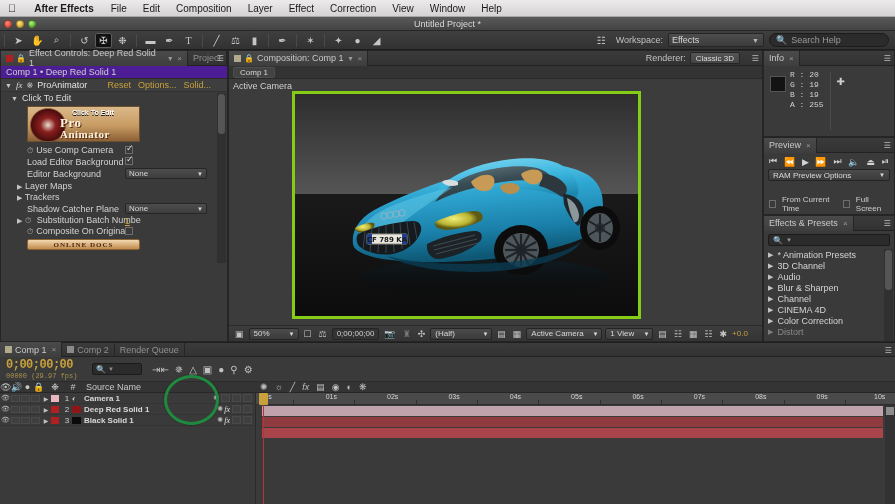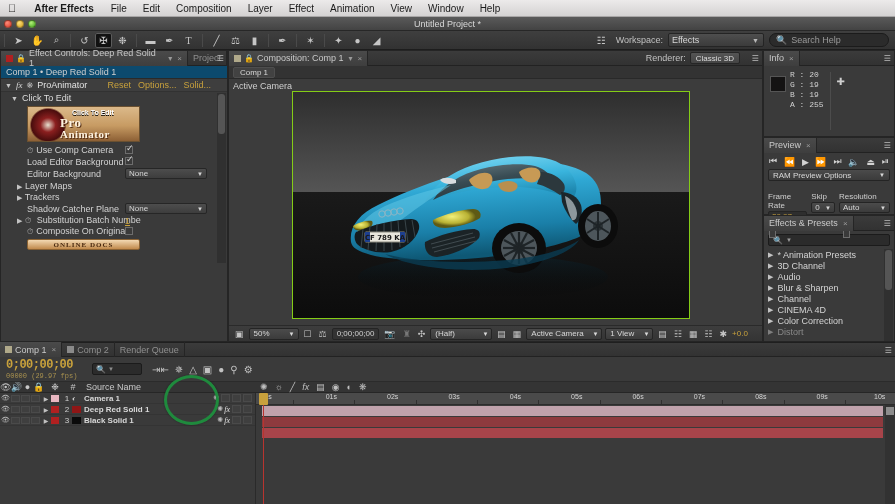--- a/index.html
+++ b/index.html
@@ -66,21 +66,21 @@
   .ptab{ height:15px;display:flex;align-items:center;gap:3px;padding:0 5px;font-size:9px;color:#c9c9c9;
          background:linear-gradient(180deg,#4a4a4a,#3e3e3e); border-right:1px solid #252525;}
   .ptab.inactive{ background:transparent;color:#8f8f8f;}
   .swatch{width:7px;height:7px;display:inline-block;}
   .lockico{font-size:8px;color:#9a9a9a;}
   .xmark{font-size:8px;color:#9a9a9a;margin-left:2px;}
   .pmenu{ position:absolute;right:4px;top:3px;font-size:8px;color:#bdbdbd;letter-spacing:-1px;}
 
   
   #efxpanel{ width:228px; height:292px; display:flex;flex-direction:column;}
-  #efxbread{ height:13px;background:#0c4a6e;display:flex;align-items:center;padding:0 5px;
+  #efxbread{ height:13px;background:#4c1d95;display:flex;align-items:center;padding:0 5px;
              font-size:9px;color:#cfcfcf;border-bottom:1px solid #2a2a2a;}
   #efxbody{ flex:1; background:#3a3a3a; overflow:hidden; position:relative;}
   .efxhead{ height:13px;display:flex;align-items:center;padding:0 4px;gap:4px;
             background:#3e3e3e;border-bottom:1px solid #323232;}
   .tri{font-size:7px;color:#c3c3c3;}
   .fx{font-style:italic;font-size:9px;color:#d8d8d8;font-family:"Liberation Serif",serif;}
   .efxname{font-size:9px;color:#e2e2e2;}
   .efxlinks{ margin-left:auto;display:flex;gap:7px;padding-right:12px;}
   .efxlinks span{ color:#c8a13c;font-size:9px;}
   .subhead{ height:12px;display:flex;align-items:center;gap:4px;padding-left:10px;font-size:9px;color:#dcdcdc;}
@@ -119,22 +119,22 @@
   #comppanel{ width:535px;height:292px;display:flex;flex-direction:column;background:#3a3a3a;}
   #comptabs{ position:relative;}
   #renderer{ position:absolute;right:22px;top:1px;display:flex;align-items:center;gap:4px;font-size:9px;color:#c2c2c2;}
   .rbtn{height:12px;background:linear-gradient(180deg,#555,#444);border:1px solid #262626;
         border-radius:2px;padding:0 5px;display:flex;align-items:center;font-size:8px;color:#ddd;text-align:center;}
   #compsub{ height:13px;background:#333;display:flex;align-items:center;padding-left:4px;border-bottom:1px solid #292929;}
   .subtab{ height:11px;border:1px solid #4e4e4e;background:#424242;border-radius:2px;
            display:flex;align-items:center;padding:0 6px;font-size:8px;color:#d8d8d8;}
   #viewwrap{ flex:1;background:#3c3c3c;position:relative;}
   #activecam{ position:absolute;left:4px;top:2px;font-size:9px;color:#cfcfcf;}
-  #canvas{ position:absolute;left:63px;top:12px;width:398px;height:228px;
-           border:1px solid #84cc16; background:#0d0d0d; overflow:hidden;padding-left:44px;}
+  #canvas{ position:absolute;left:63px;top:12px;width:349px;height:228px;
+           border:3px solid #84cc16; background:#0d0d0d; overflow:hidden;padding-left:44px;}
   .sky{ position:absolute;left:0;top:0;width:100%;height:100px;
         background:linear-gradient(180deg,#2e2e2e 0%,#4a4a4a 72%,#555 100%);}
   .floor{ position:absolute;left:0;top:100px;width:100%;height:128px;
           background:linear-gradient(180deg,#1a1a1a 0%,#0c0c0c 100%);}
   #compbottom{ height:16px;background:linear-gradient(180deg,#3d3d3d,#343434);
                border-top:1px solid #2a2a2a;display:flex;align-items:center;gap:3px;padding:0 4px;}
   .cbtn{height:12px;display:flex;align-items:center;justify-content:center;color:#c5c5c5;font-size:9px;padding:0 2px;}
   .cdd{height:12px;background:linear-gradient(180deg,#4b4b4b,#3b3b3b);border:1px solid #242424;
        border-radius:2px;display:flex;align-items:center;padding:0 12px 0 4px;font-size:8px;color:#d8d8d8;position:relative;}
   .cdd .arr{position:absolute;right:3px;font-size:6px;}
@@ -219,21 +219,21 @@
 <body>
 
 <div id="menubar">
   <span class="apple"></span>
   <span class="appname">After Effects</span>
   <span class="mi">File</span>
   <span class="mi">Edit</span>
   <span class="mi">Composition</span>
   <span class="mi">Layer</span>
   <span class="mi">Effect</span>
-  <span class="mi">Animation</span>
+  <span class="mi">Correction</span>
   <span class="mi">View</span>
   <span class="mi">Window</span>
   <span class="mi">Help</span>
 </div>
 
 <div id="titlebar">
   <span class="tl-dot d-red"></span>
   <span class="tl-dot d-yel"></span>
   <span class="tl-dot d-grn"></span>
   <span id="doctitle">Untitled Project *</span>
@@ -594,40 +594,20 @@
         <span class="pbtn">▶</span>
         <span class="pbtn">⏩</span>
         <span class="pbtn">⏭</span>
         <span class="pbtn">🔈</span>
         <span class="pbtn">⏏</span>
         <span class="pbtn">⏯</span>
       </div>
       <div class="ramdd">
         <span>RAM Preview Options</span>
         <span class="arr">▼</span>
-      </div>
-      <div class="prevgrid">
-        <div class="pcol" style="width:40px;">
-          <span>Frame Rate</span>
-          <span class="fieldbox">29.97</span>
-        </div>
-        <div class="pcol" style="width:24px;">
-          <span>Skip</span>
-          <span class="minidd">
-            <span>0</span>
-            <span class="arr">▼</span>
-          </span>
-        </div>
-        <div class="pcol" style="width:52px;">
-          <span>Resolution</span>
-          <span class="minidd">
-            <span>Auto</span>
-            <span class="arr">▼</span>
-          </span>
-        </div>
       </div>
       <div class="prevchecks">
         <span class="chk"></span>
         <span>From Current Time</span>
         <span class="chk"></span>
         <span>Full Screen</span>
       </div>
     </div>
 
     <div id="fxpresets" class="panel">

